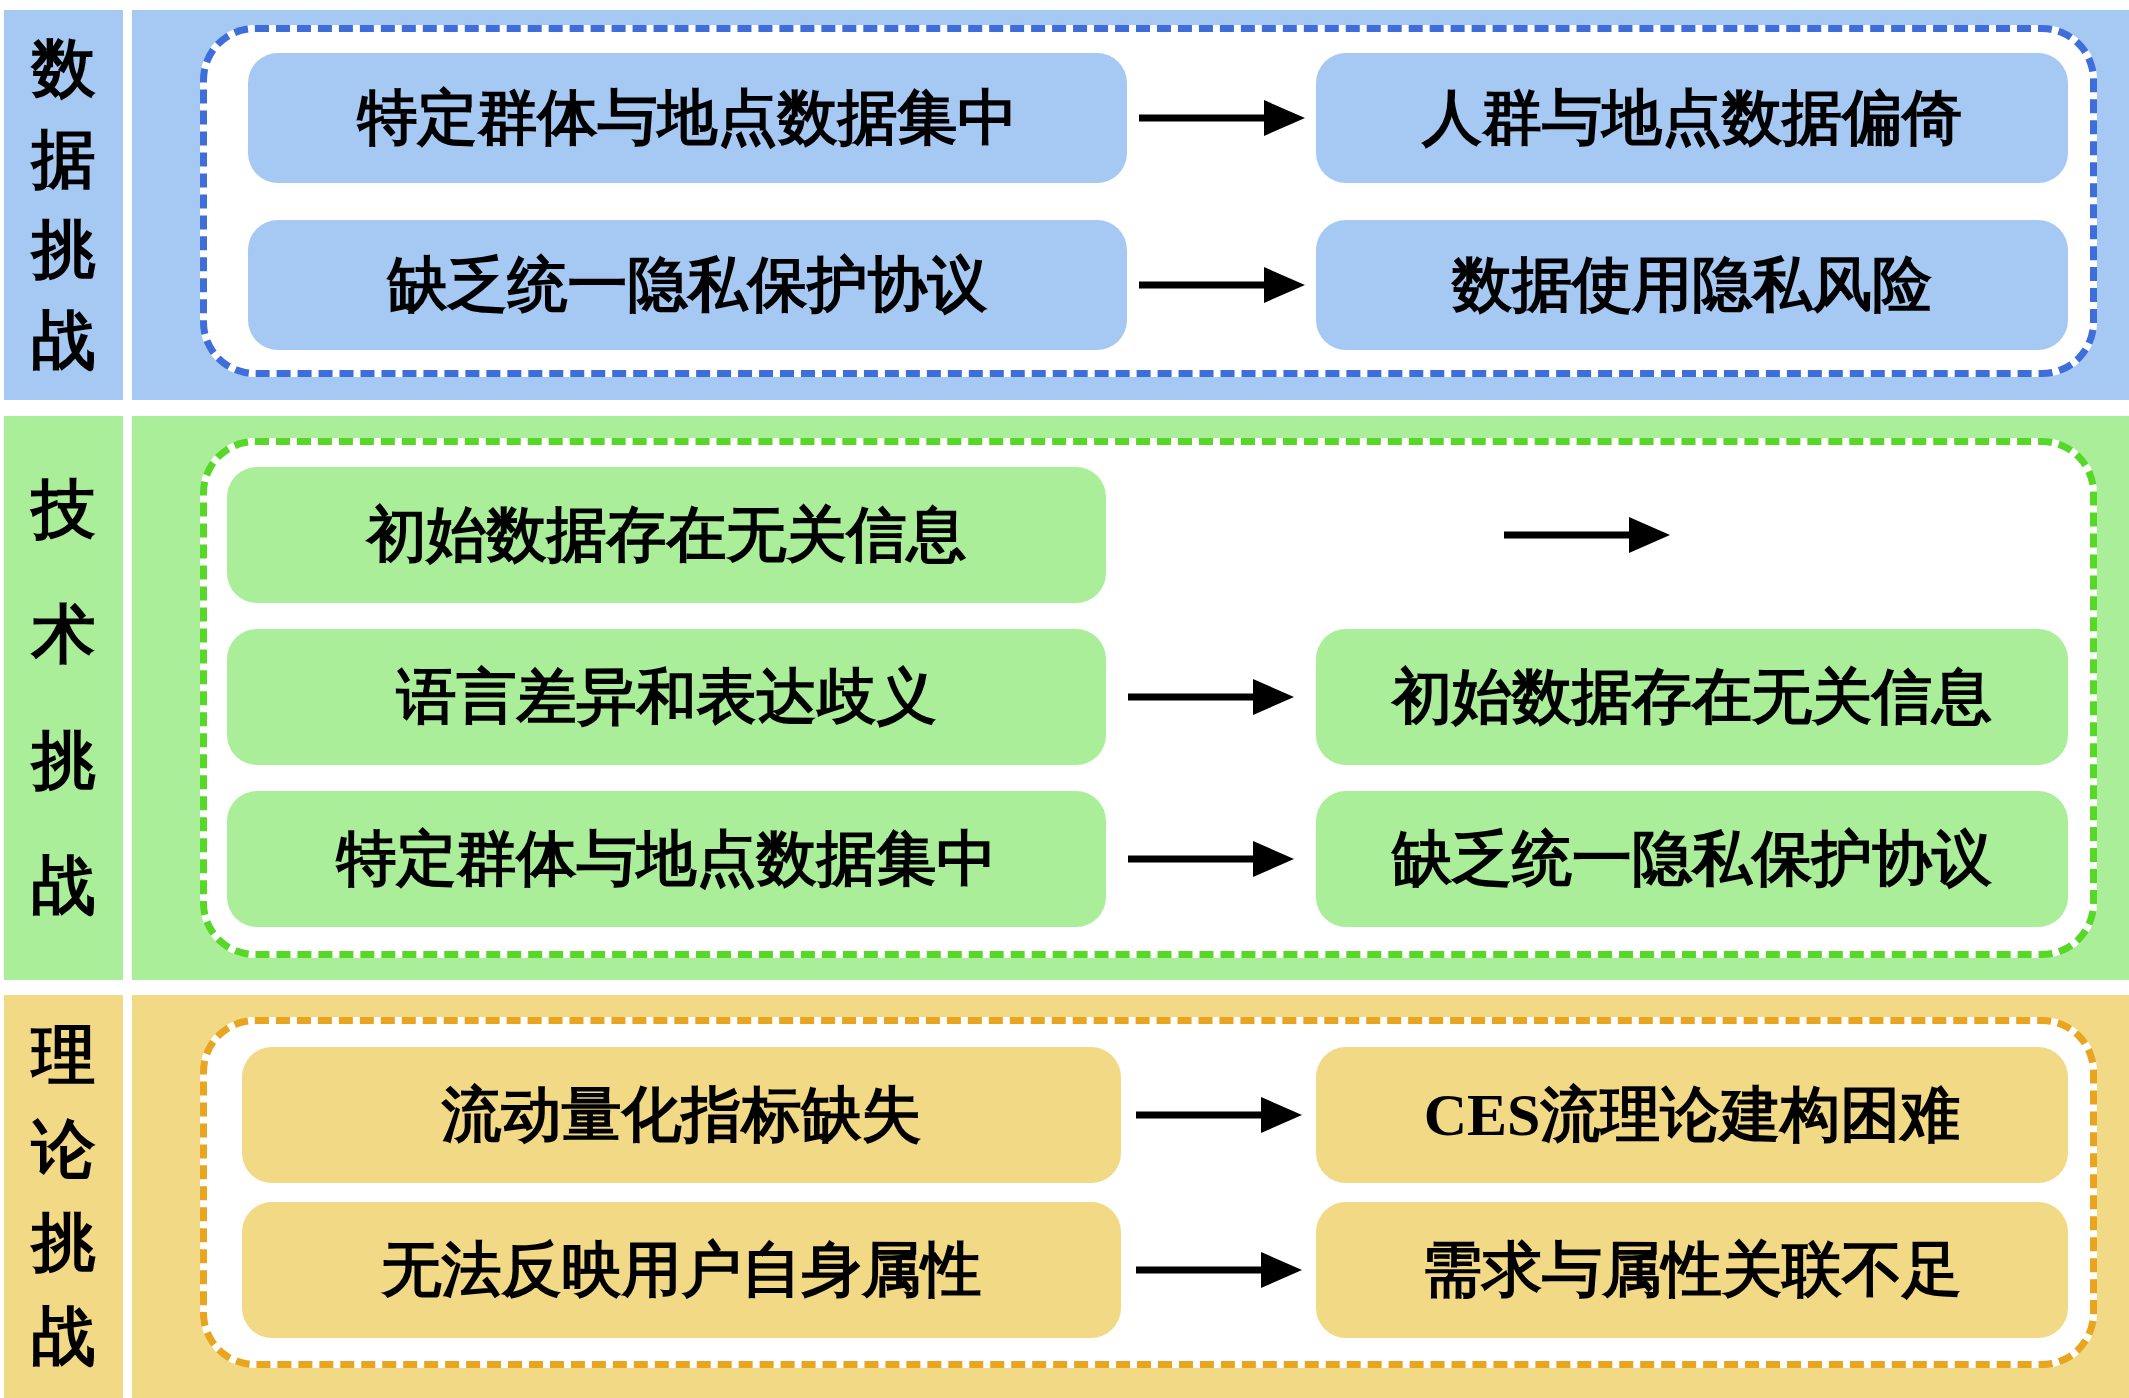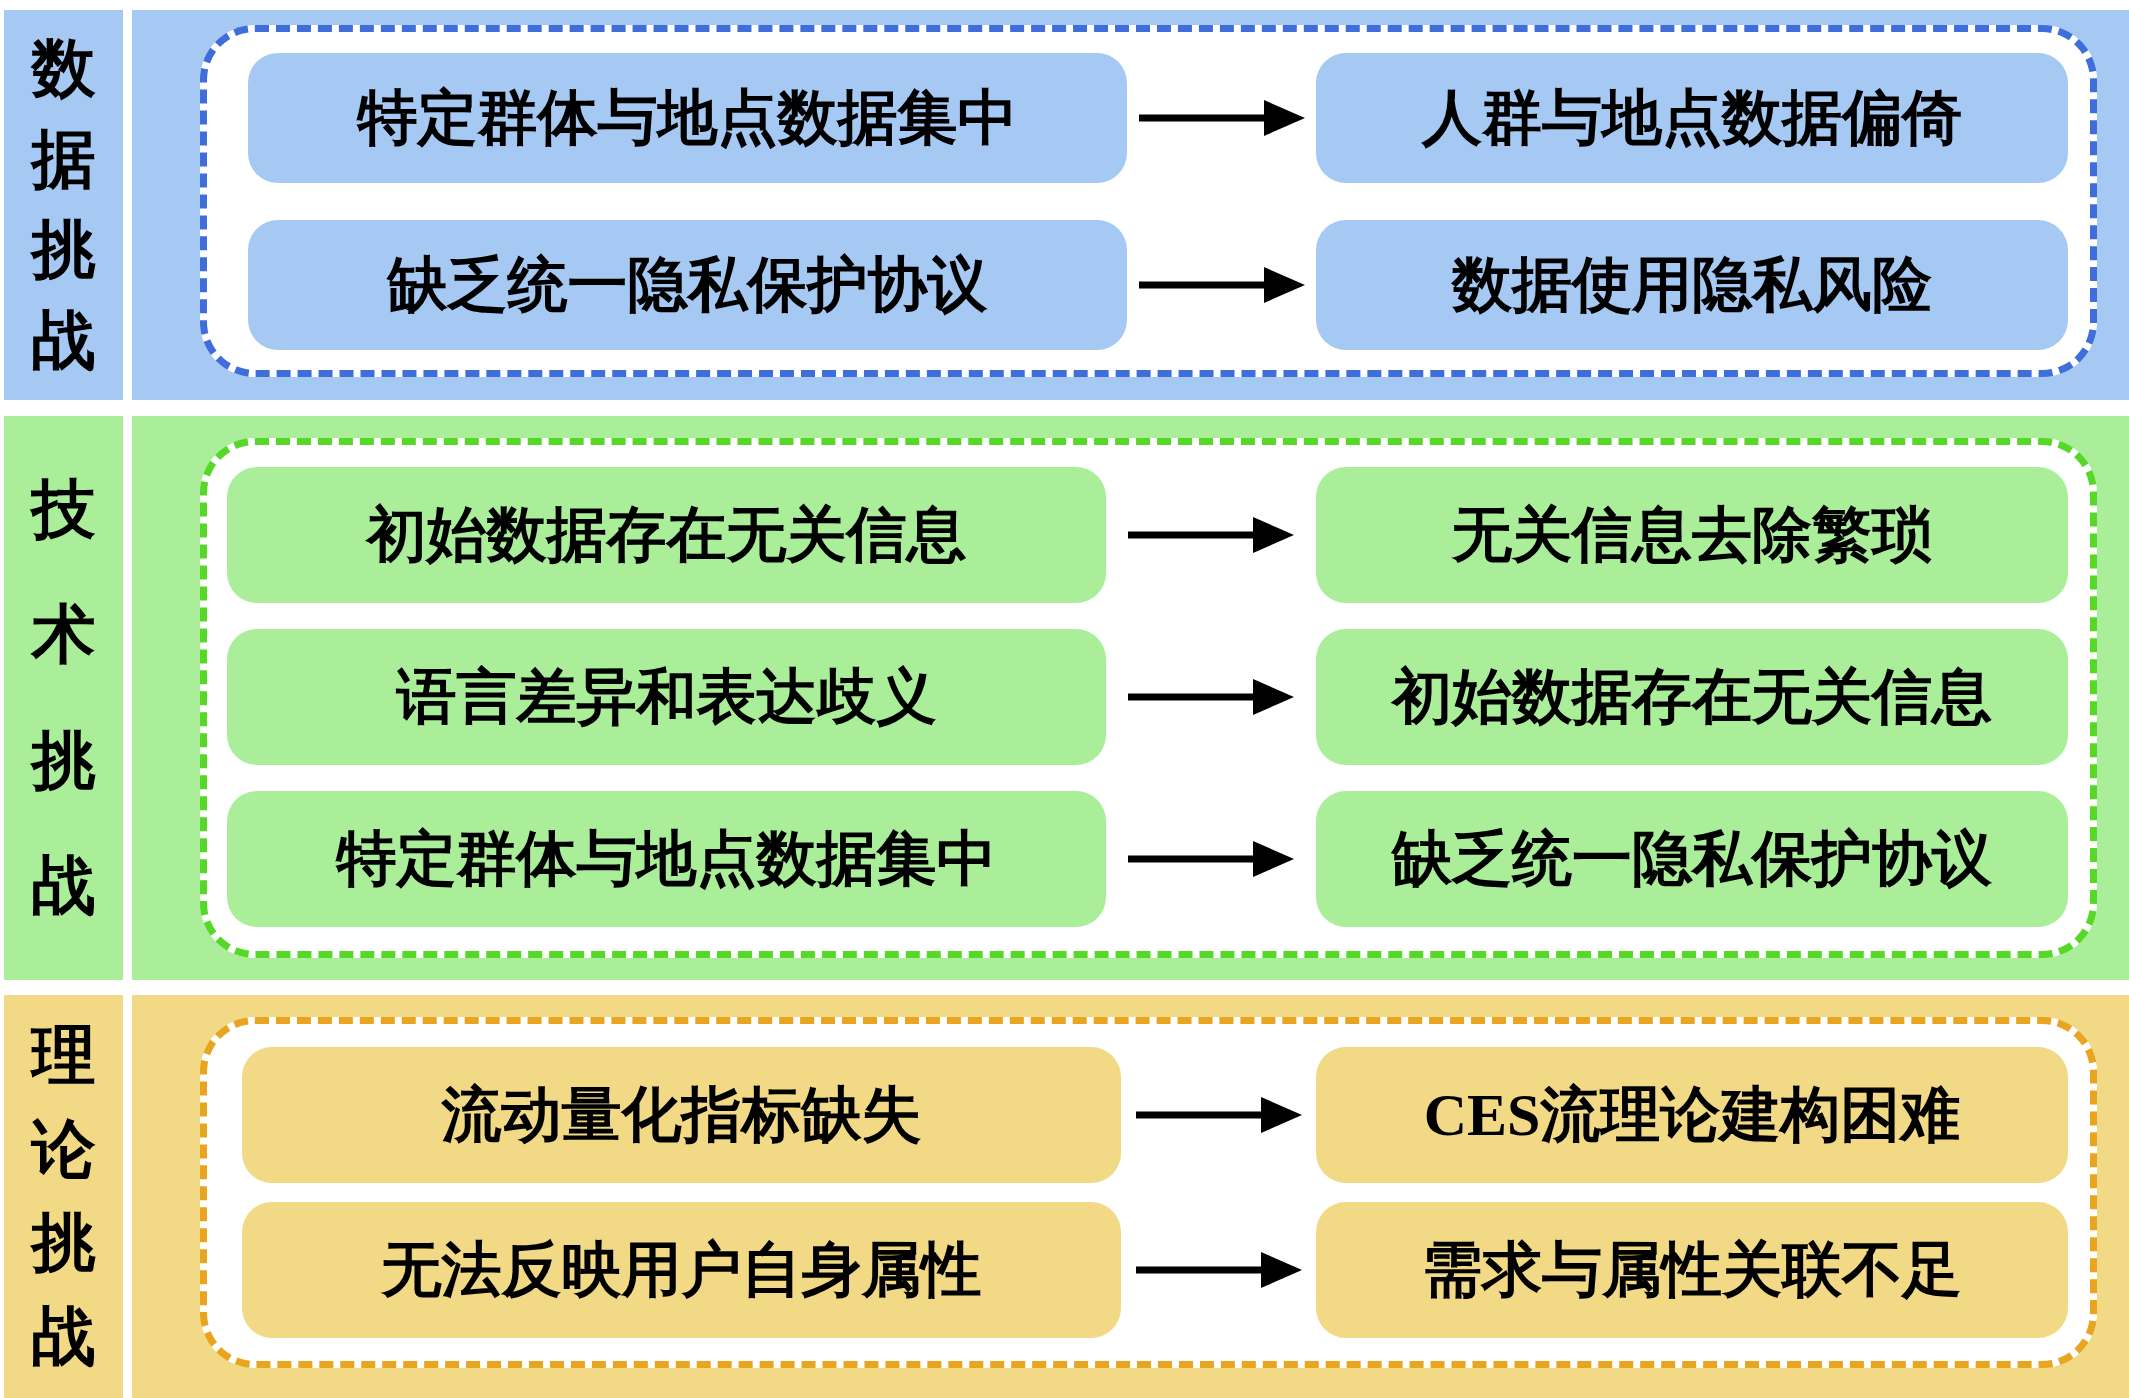--- a/index.html
+++ b/index.html
@@ -107,21 +107,20 @@
     <div class="panel">
       <div class="dashed">
         <div class="row">
           <div class="node node-left">初始数据存在无关信息</div>
           <div class="arrow">
             <svg width="170" height="40" viewBox="0 0 170 40">
                 <line x1="2" y1="20" x2="130" y2="20" stroke="#000" stroke-width="7"></line>
                 <polygon points="127,2 168,20 127,38" fill="#000"></polygon>
               </svg>
           </div>
-          <div class="node node-right">无关信息去除繁琐</div>
         </div>
         <div class="row">
           <div class="node node-left">语言差异和表达歧义</div>
           <div class="arrow">
             <svg width="170" height="40" viewBox="0 0 170 40">
                 <line x1="2" y1="20" x2="130" y2="20" stroke="#000" stroke-width="7"></line>
                 <polygon points="127,2 168,20 127,38" fill="#000"></polygon>
               </svg>
           </div>
           <div class="node node-right">初始数据存在无关信息</div>

